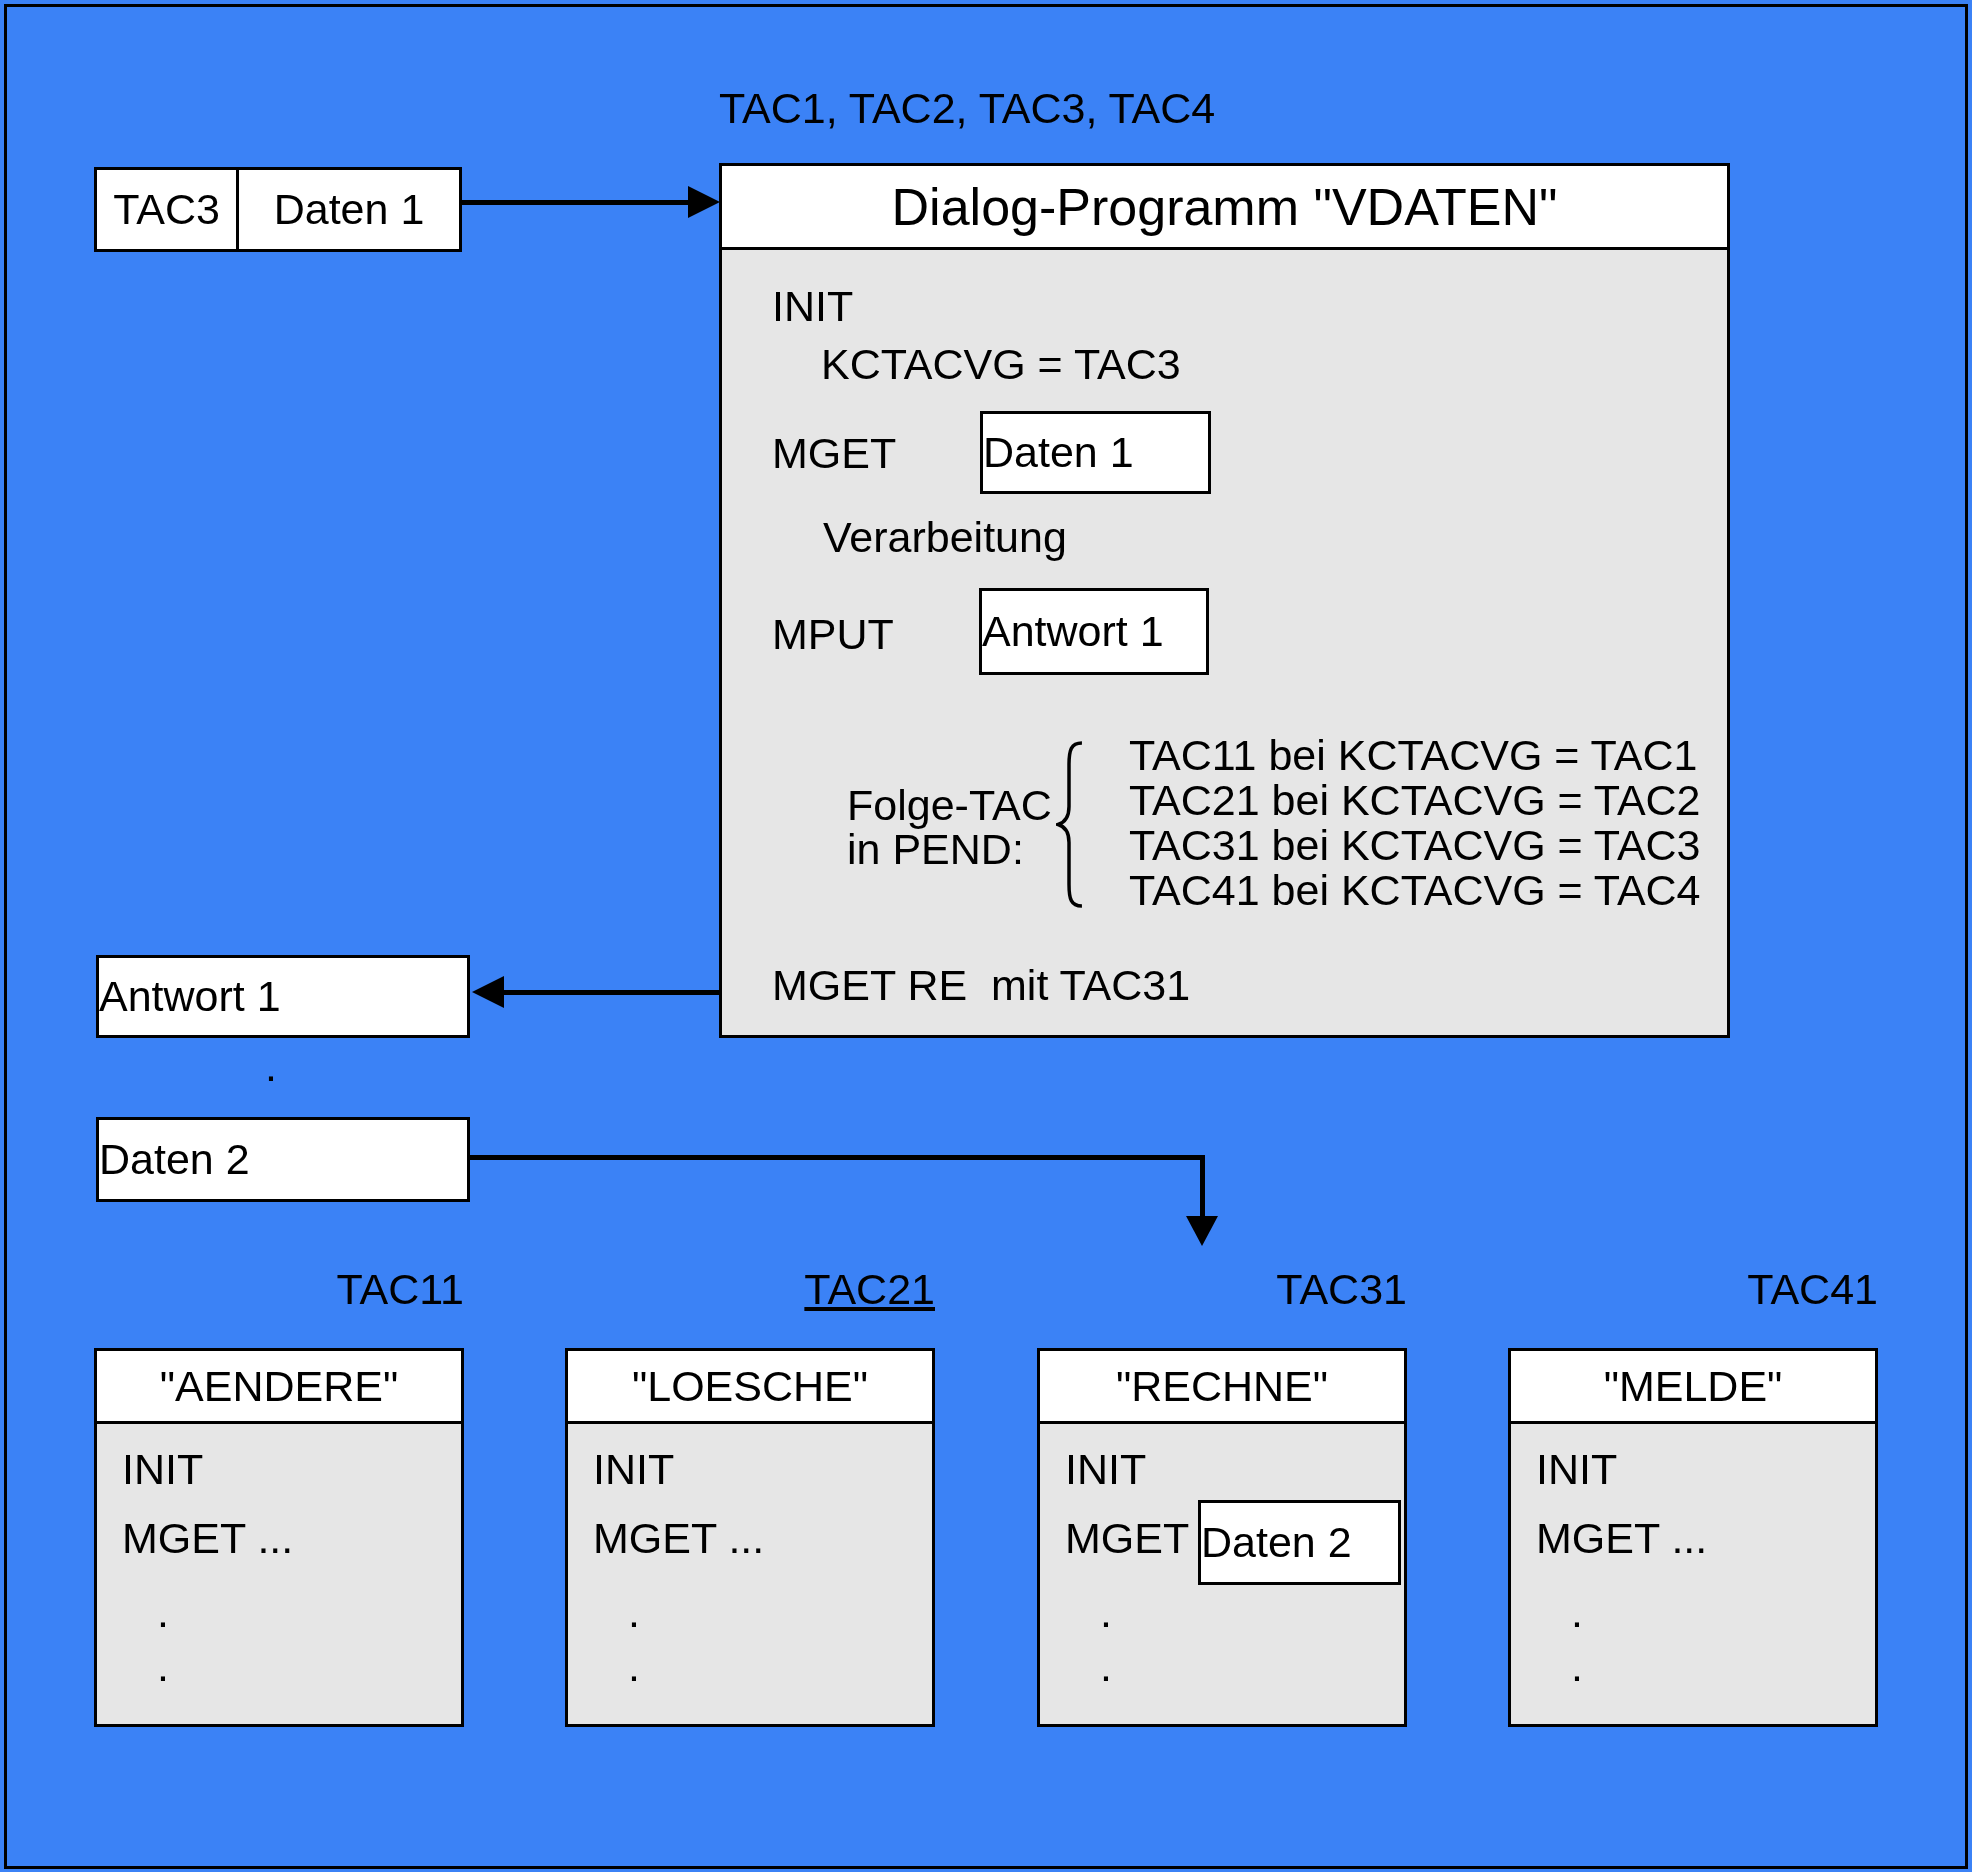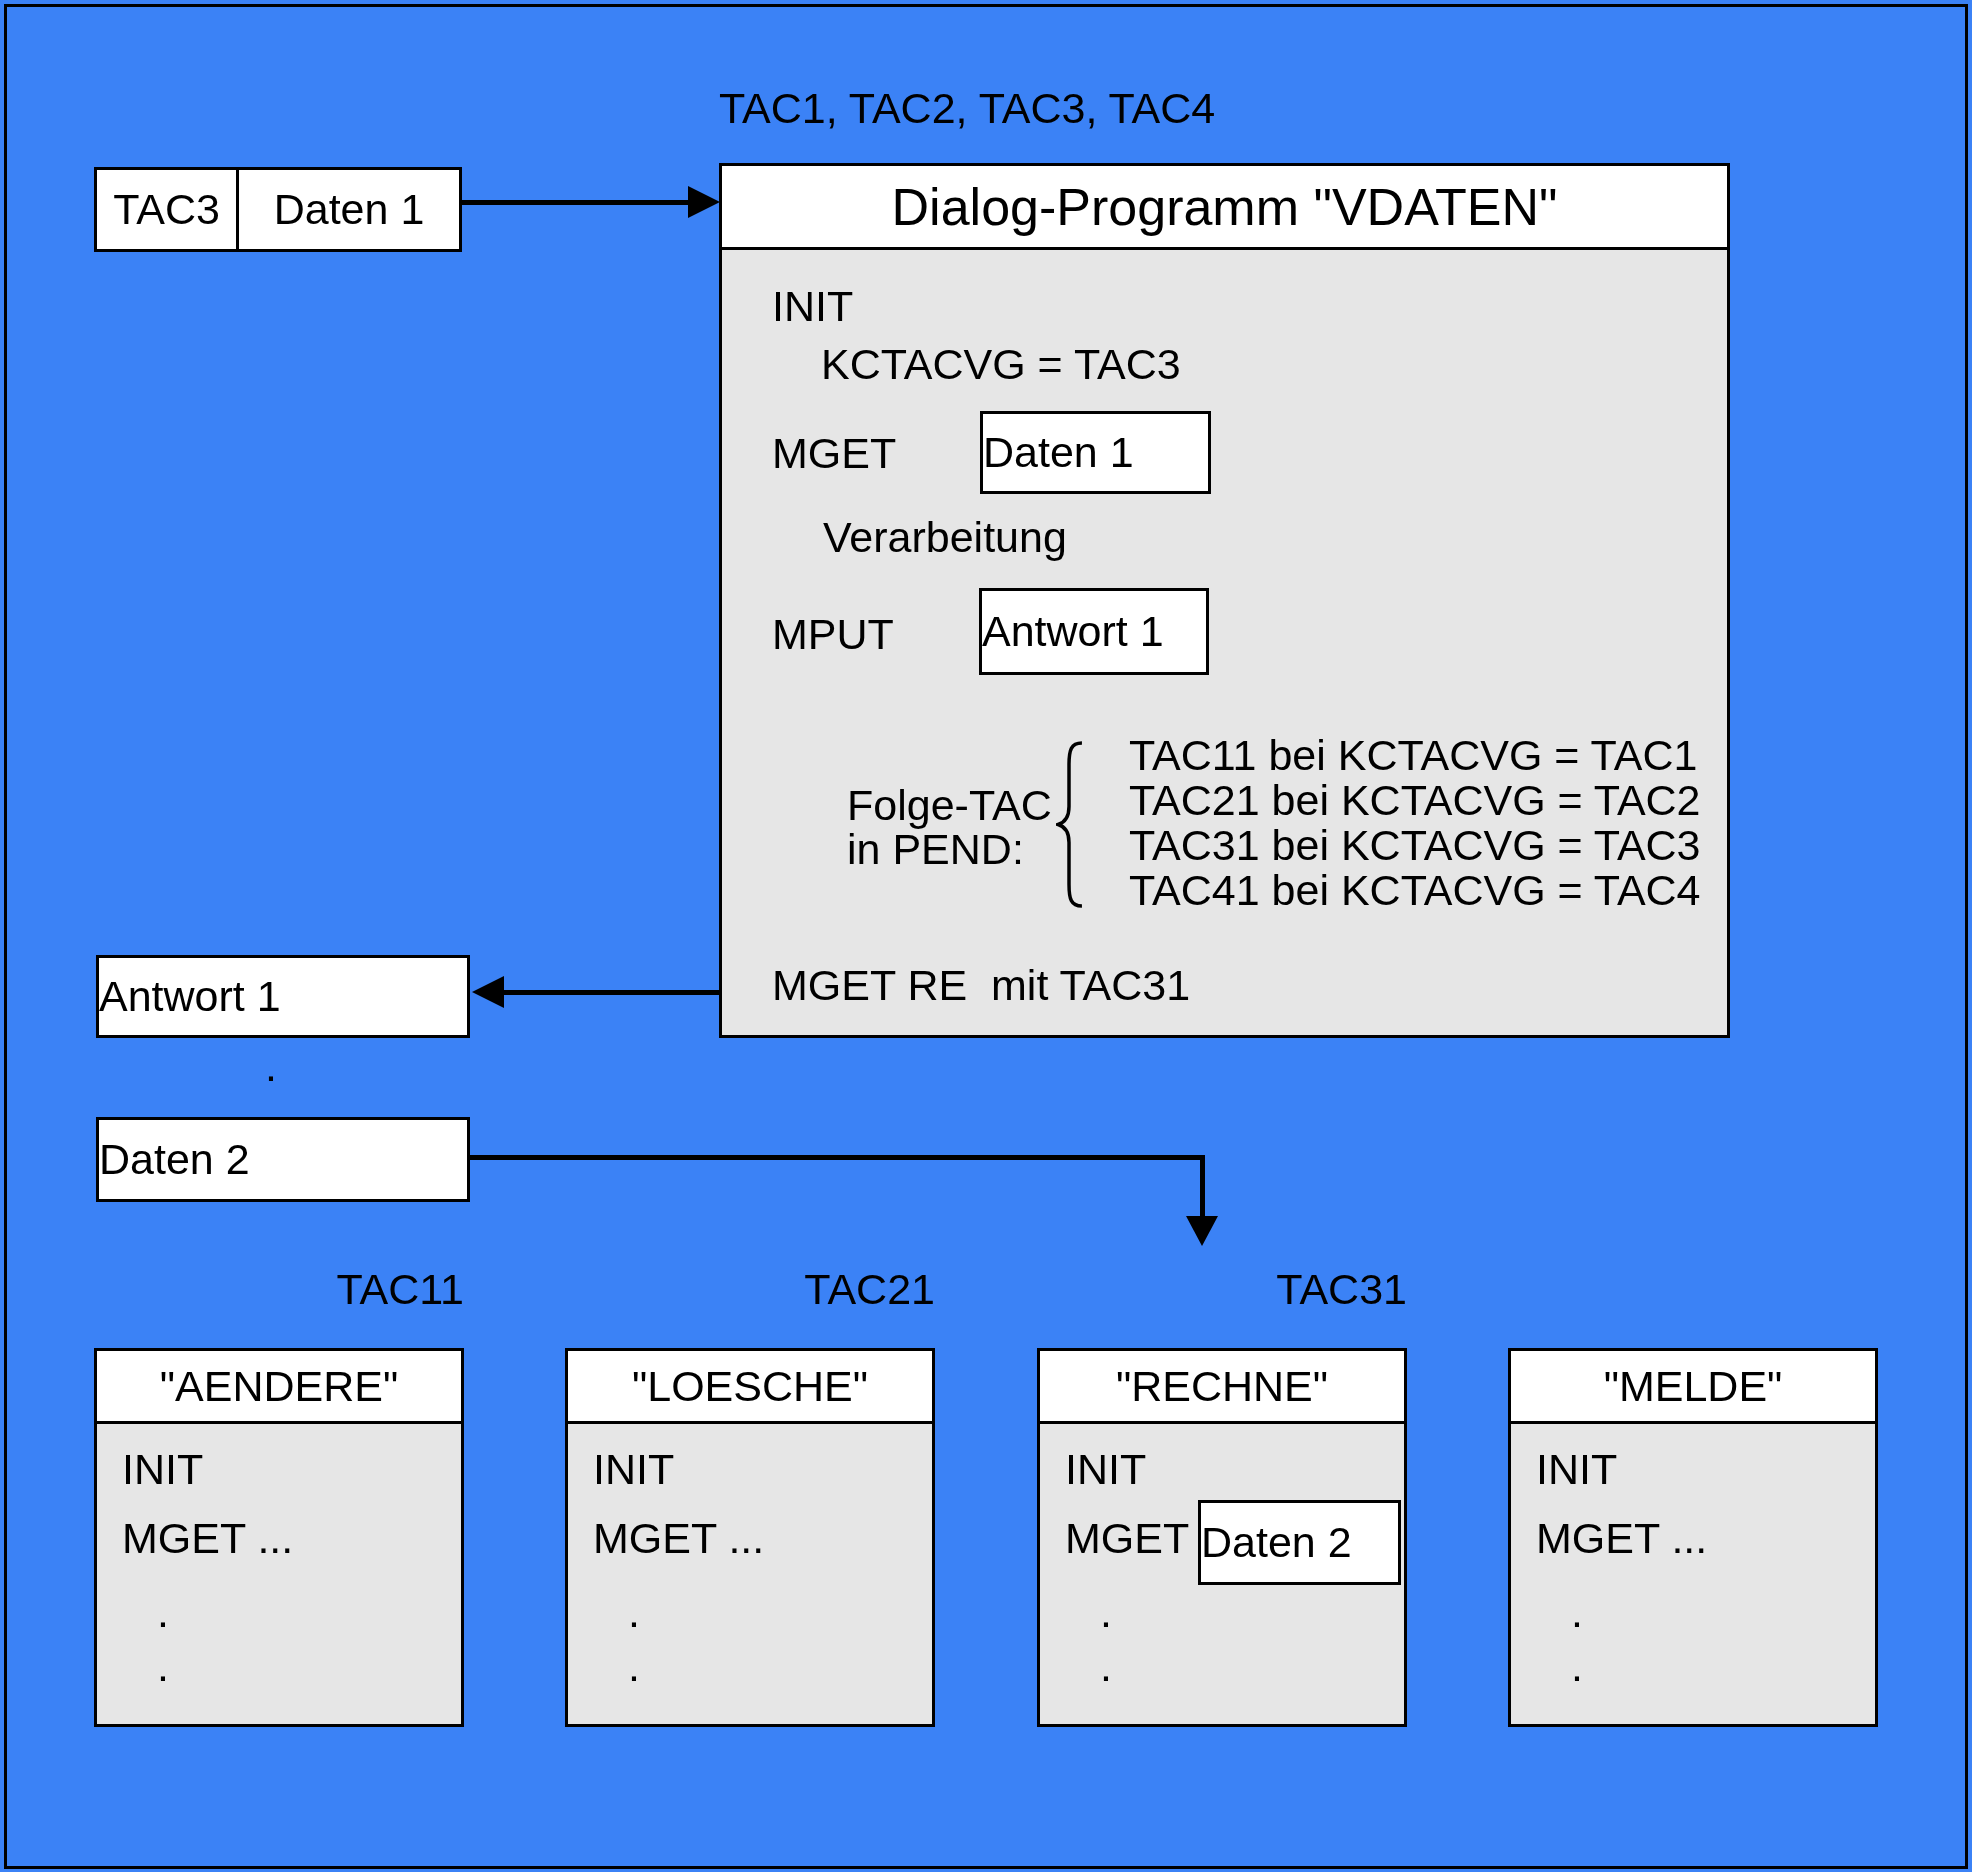--- a/index.html
+++ b/index.html
@@ -85,22 +85,23 @@
   <div class="hline" style="left:500px;top:990px;width:219px;"></div>
 
   <div class="t" style="left:265px;top:1044px;">.</div>
 
   <div class="box" style="left:96px;top:1117px;width:374px;height:85px;">Daten 2</div>
   <div class="hline" style="left:470px;top:1155px;width:735px;"></div>
   <div class="vline" style="left:1200px;top:1155px;height:62px;"></div>
   <div class="arrow-down" style="left:1186px;top:1216px;"></div>
 
   <div class="t center" style="left:94px;top:1267px;width:370px;">TAC11</div>
-  <div class="t center" style="left:565px;top:1267px;width:370px;">TAC21</div>
+  <div class="t center" style="left:565px;top:1267px;width:370px;text-decoration:underline;">TAC21</div>
   <div class="t center" style="left:1037px;top:1267px;width:370px;">TAC31</div>
+  <div class="t center" style="left:1508px;top:1267px;width:370px;">TAC41</div>
 
   <div class="prog-box" style="left:94px;top:1348px;">
     <div class="prog-head">"AENDERE"</div>
     <div class="t" style="left:25px;top:96px">INIT</div>
     <div class="t" style="left:25px;top:165px">MGET ...</div>
     <div class="t" style="left:60px;top:239px">.</div>
     <div class="t" style="left:60px;top:293px">.</div>
   </div>
 
   <div class="prog-box" style="left:565px;top:1348px;">

